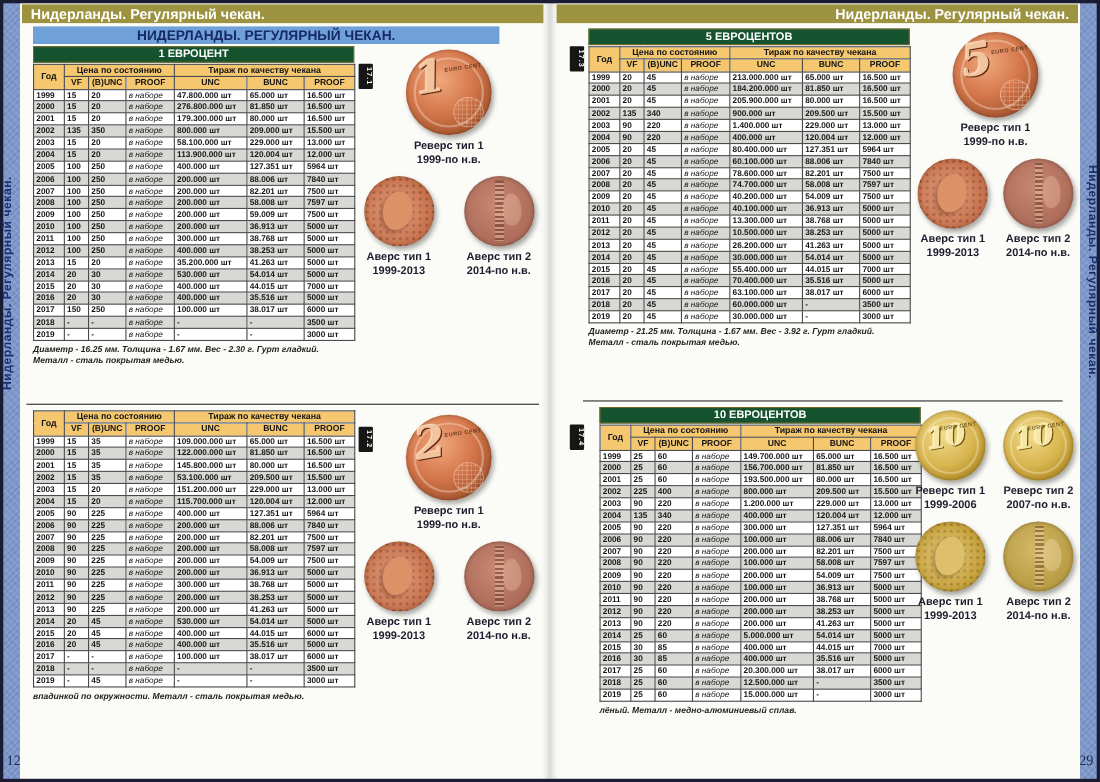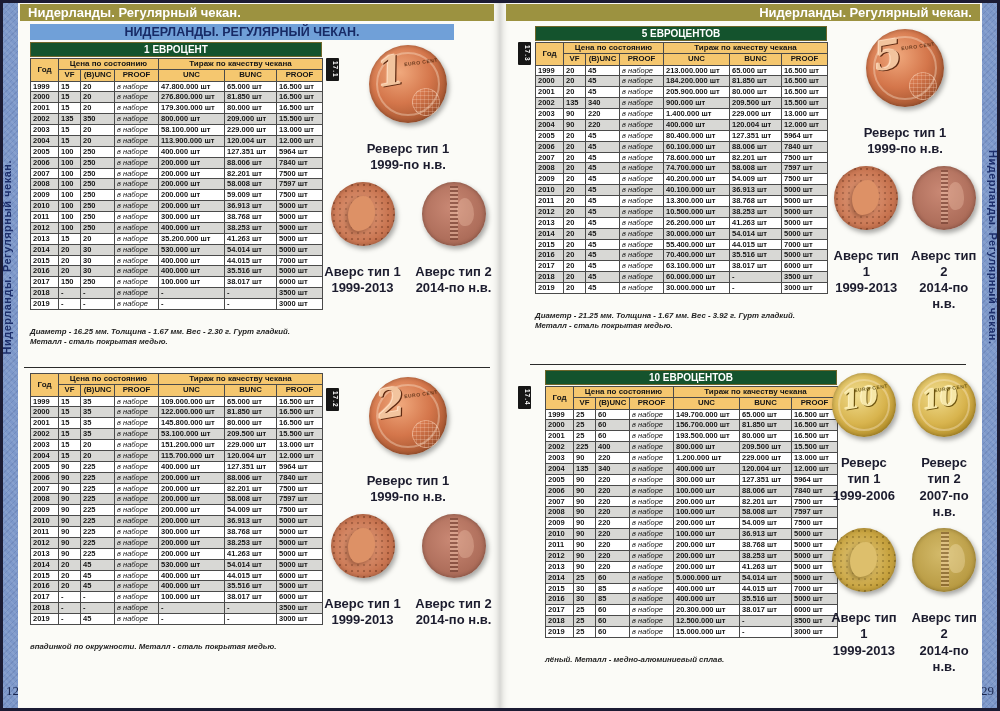--- a/index.html
+++ b/index.html
@@ -42,31 +42,31 @@
   table.mint{border-collapse:collapse;table-layout:fixed;width:292px;margin-top:1px;}
   table.mint th,table.mint td{border:1px solid #4a4a4a;font-size:7.5px;line-height:1.05;
        padding:1px 2px;color:#151515;overflow:hidden;white-space:nowrap;}
   table.mint th{background:#f5c76f;font-weight:bold;text-align:center;font-size:8px;}
   table.mint tr.h2 th{font-size:7.8px;}
   table.mint td{font-weight:bold;text-align:left;background:#fff;}
   table.mint tr.alt td{background:#d8d8d5;}
   table.mint td.set{font-weight:normal;font-style:italic;}
   .col-year{width:28px}.col-vf{width:22px}.col-bunc{width:34px}.col-proof{width:44px}
   .col-unc2{width:66px}.col-bunc2{width:52px}.col-proof2{width:46px}
-  .footer{margin-top:17px;font-size:7.8px;font-style:italic;font-weight:bold;color:#222;line-height:1.3;width:292px;}
+  .footer{margin-top:3px;font-size:7.8px;font-style:italic;font-weight:bold;color:#222;line-height:1.3;width:292px;}
 
   
   .coins{position:absolute;display:flex;flex-wrap:wrap;justify-content:center;align-items:flex-start;
          column-gap:10px;row-gap:8px;}
   .coin-block{display:flex;flex-direction:column;align-items:center;width:45%;}
   .coin-block.full{width:100%;}
   .coin{position:relative;width:64px;height:64px;border-radius:50%;
         box-shadow:2px 3px 5px rgba(0,0,0,.35), inset 0 0 4px rgba(0,0,0,.3);}
   .coin-block.full .coin{width:78px;height:78px;}
-  .coin-label{margin-top:18px;font-size:13px;font-weight:bold;color:#1c1c2e;text-align:center;line-height:1.25;}
+  .coin-label{margin-top:4px;font-size:10px;font-weight:bold;color:#1c1c2e;text-align:center;line-height:1.25;}
 
   .coin.rev.copper{background:radial-gradient(circle at 40% 35%,#f0a87c 0%,#d4764b 45%,#a0522d 80%,#7c3a1e 100%);}
   .coin.rev.gold{background:radial-gradient(circle at 40% 35%,#f0dc8e 0%,#d8b44e 50%,#a9841f 85%,#8a6a14 100%);}
   .coin.rev::before{content:"";position:absolute;inset:9%;border-radius:50%;
         border:2px solid rgba(255,240,220,.35);}
   .coin.rev.copper::after{content:"";position:absolute;right:9%;bottom:9%;width:36%;height:36%;border-radius:50%;
         background:radial-gradient(circle at 35% 30%,#c97850,#8a4526);
         background-image:repeating-linear-gradient(0deg,rgba(255,225,205,.25) 0 1px,transparent 1px 4px),
                          repeating-linear-gradient(90deg,rgba(255,225,205,.2) 0 1px,transparent 1px 4px);
         box-shadow:inset 0 0 0 1px rgba(255,225,200,.45);}

